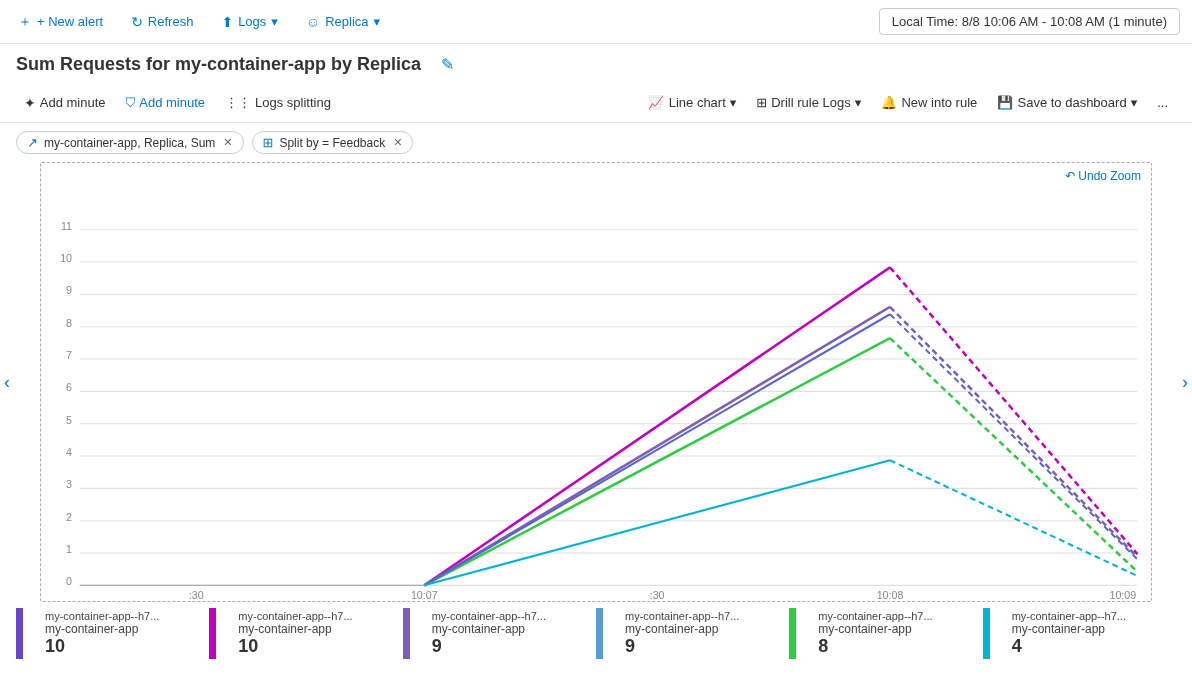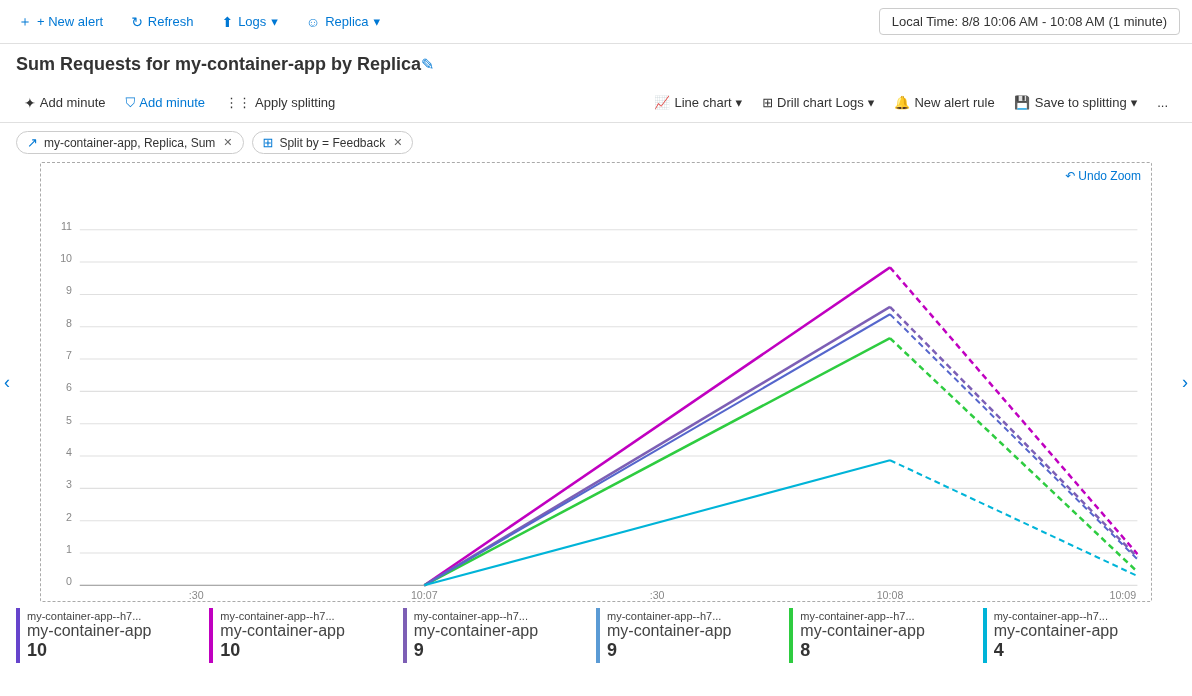--- a/index.html
+++ b/index.html
@@ -16,21 +16,21 @@
       font-size: 13px; background: none; border: none; padding: 4px 6px; border-radius: 2px;
     }
     .top-bar-btn .icon { font-size: 14px; }
     .time-range {
       border: 1px solid #ccc; border-radius: 4px; padding: 5px 12px; font-size: 13px;
       color: #333; background: #fff; cursor: pointer;
     }
 
     
     .page-title-bar {
-      display: flex; align-items: center; padding: 10px 16px 8px 16px; gap: 0;
+      display: flex; align-items: center; padding: 10px 16px 8px 16px; gap: 20px;
     }
     .page-title {
       font-size: 18px; font-weight: 600; color: #333;
     }
     .edit-icon { color: #0078d4; cursor: pointer; font-size: 16px; }
 
     
     .chart-toolbar {
       display: flex; align-items: center; padding: 4px 16px; border-bottom: 1px solid #e0e0e0;
       gap: 4px; height: 40px; background: #fff;
@@ -74,25 +74,25 @@
     }
 
     
     .chart-svg-wrap { width: 100%; height: 100%; }
 
     
     .legend-area {
       display: flex; align-items: flex-start; padding: 6px 16px; gap: 0; overflow: hidden;
     }
     .legend-item {
-      display: flex; flex-direction: column; flex: 1; min-width: 140px; padding: 2px 7px;
-      border-left: 4px solid #b91c1c;
+      display: flex; flex-direction: column; flex: 1; min-width: 140px; padding: 2px 22px;
+      border-left: 7px solid #b91c1c;
     }
     .legend-item-top { font-size: 11px; color: #444; white-space: nowrap; overflow: hidden; text-overflow: ellipsis; }
-    .legend-item-sub { font-size: 16px; color: #444; }
+    .legend-item-sub { font-size: 12px; color: #444; }
     .legend-value { font-size: 18px; font-weight: 600; color: #333; }
   </style>
 </head>
 <body>
 
 <div class="top-bar">
   <div class="top-bar-left">
     <button class="top-bar-btn">
       <span class="icon">＋</span>
       <span>+ New alert</span>
@@ -126,41 +126,41 @@
   <button class="chart-toolbar-btn">
     <span style="font-size:14px;">✦</span>
     <span>Add minute</span>
   </button>
   <button class="chart-toolbar-btn blue">
     <span>⛉</span>
     <span>Add minute</span>
   </button>
   <button class="chart-toolbar-btn">
     <span>⋮⋮</span>
-    <span>Apply splitting</span>
+    <span>Logs splitting</span>
   </button>
   <div class="chart-toolbar-sep"></div>
   <div class="toolbar-right">
     <button class="chart-toolbar-btn">
       <span>📈</span>
       <span>Line chart</span>
       <span>▾</span>
     </button>
     <button class="chart-toolbar-btn">
       <span>⊞</span>
-      <span>Drill chart Logs</span>
+      <span>Drill rule Logs</span>
       <span>▾</span>
     </button>
     <button class="chart-toolbar-btn">
       <span>🔔</span>
-      <span>New alert rule</span>
+      <span>New into rule</span>
     </button>
     <button class="chart-toolbar-btn">
       <span>💾</span>
-      <span>Save to splitting</span>
+      <span>Save to dashboard</span>
       <span>▾</span>
     </button>
     <button class="chart-toolbar-btn">
       <span>...</span>
     </button>
   </div>
 </div>
 
 <div class="filter-tags">
   <div class="filter-tag">

